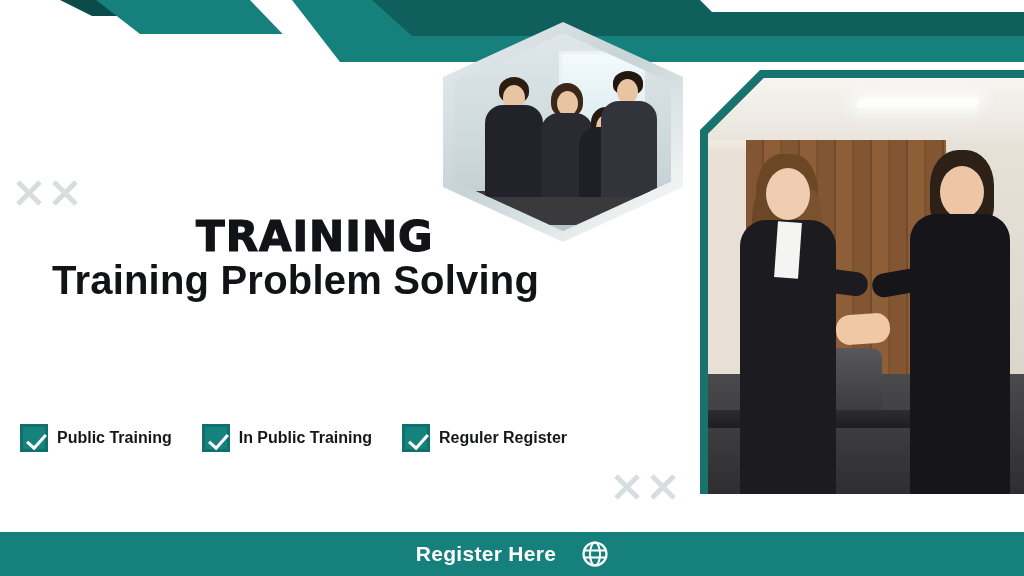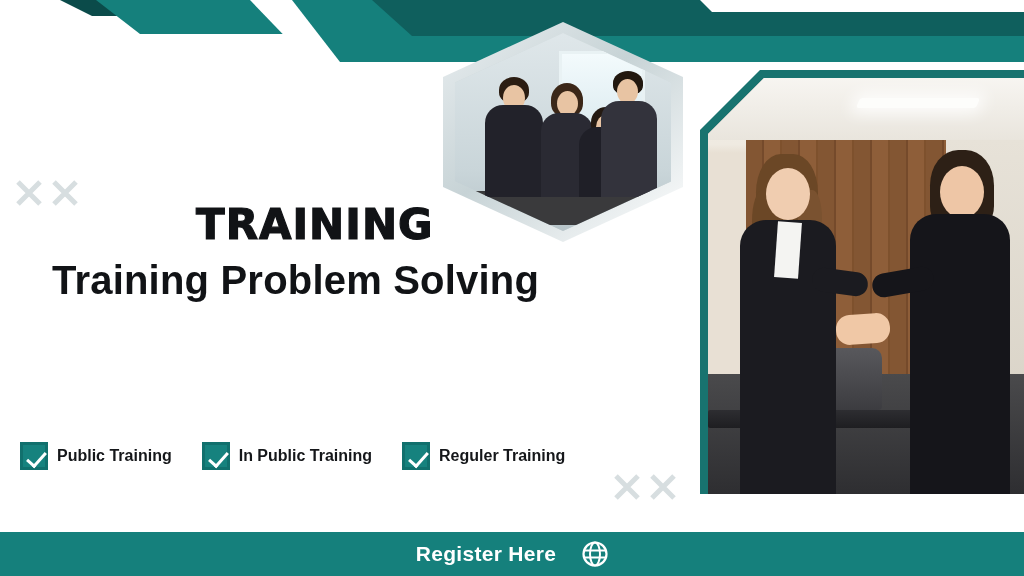--- a/index.html
+++ b/index.html
@@ -129,35 +129,35 @@
   .mtg .tablem { position:absolute; left: 18px; bottom: 6px; width: 190px; height: 34px; background:#3a3a3c; border-radius: 4px; }
   .mtg .laptop { position:absolute; left: 74px; bottom: 34px; width: 52px; height: 30px; background:#5d6164; border-radius: 3px; }
   .mtg p {
     position: absolute; bottom: 34px; border-radius: 18px 18px 0 0; background: #22222a;
   }
   .mtg .h { position: absolute; border-radius: 50%; background: #e8c4a3; }
   .mtg .hr { position: absolute; border-radius: 50% 50% 40% 40%; background:#2b1d12; }
 
   
   .title-training {
-    position: absolute; left: 196px; top: 200px;
+    position: absolute; left: 196px; top: 212px;
     font-size: 42px; font-weight: 700; letter-spacing: 1px;
     color: #111316;
     font-family: "DejaVu Sans", sans-serif;
     -webkit-text-stroke: 1.2px #111316;
   }
   .title-sub {
     position: absolute; left: 52px; top: 258px;
     font-size: 40px; font-weight: 700; color: #111316;
     letter-spacing: .2px;
   }
 
   
   .checks {
-    position: absolute; left: 20px; top: 442px;
+    position: absolute; left: 20px; top: 424px;
     display: flex; align-items: center; gap: 30px;
   }
   .check-item { display: flex; align-items: center; gap: 9px; }
   .cbox {
     width: 28px; height: 28px; border: 3px solid #11706d; background: #16827e;
     display: flex; align-items: center; justify-content: center;
     position: relative;
   }
   .cbox::after {
     content: ""; position: absolute; left: 8px; top: 3px;
@@ -291,21 +291,21 @@
     <div class="check-item">
       <div class="cbox"></div>
       <span class="check-label">Public Training</span>
     </div>
     <div class="check-item">
       <div class="cbox"></div>
       <span class="check-label">In Public Training</span>
     </div>
     <div class="check-item">
       <div class="cbox"></div>
-      <span class="check-label">Reguler Training</span>
+      <span class="check-label">Reguler Register</span>
     </div>
   </div>
 
   <div class="bottom-bar">
     <span class="register">Register Here</span>
     <span class="globe">
       <svg width="26" height="26" viewBox="0 0 26 26">
         <circle cx="13" cy="13" r="11.5" fill="none" stroke="#ffffff" stroke-width="2.2"></circle>
         <ellipse cx="13" cy="13" rx="5" ry="11.5" fill="none" stroke="#ffffff" stroke-width="2"></ellipse>
         <path d="M2 9.5 H24 M2 16.5 H24" stroke="#ffffff" stroke-width="2" fill="none"></path>

